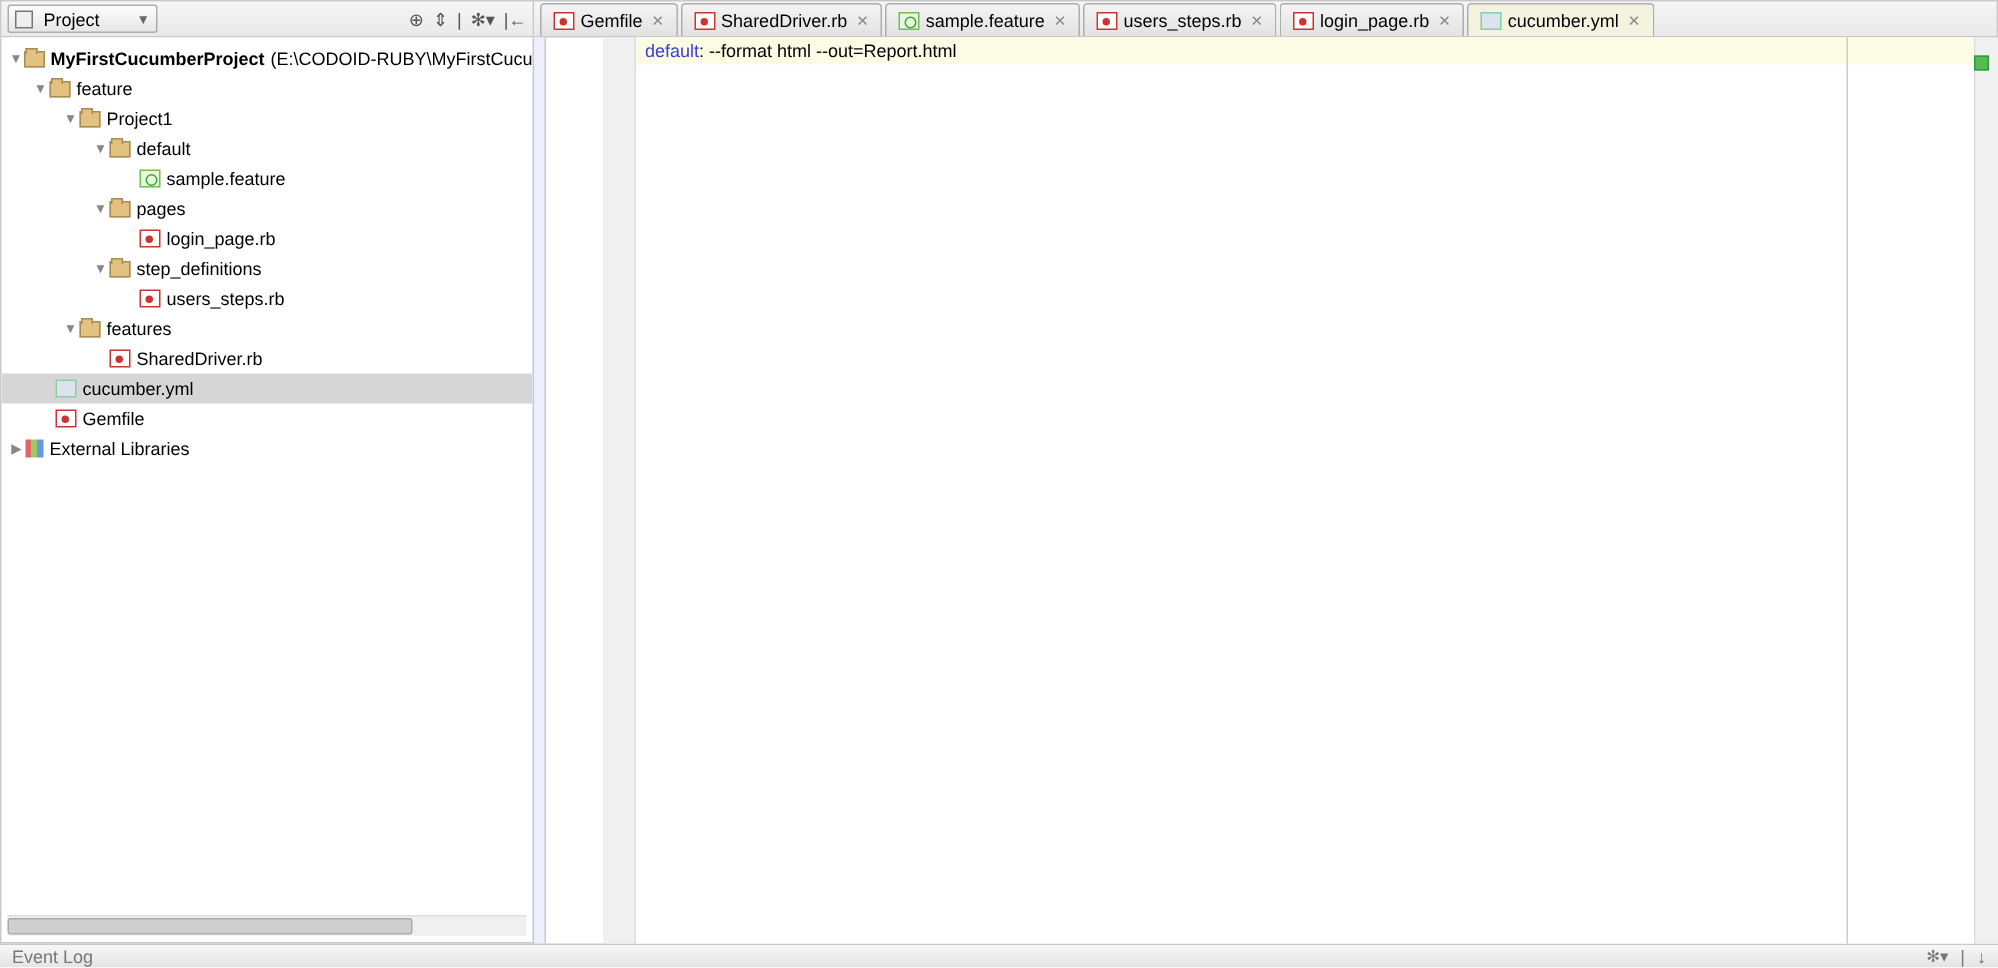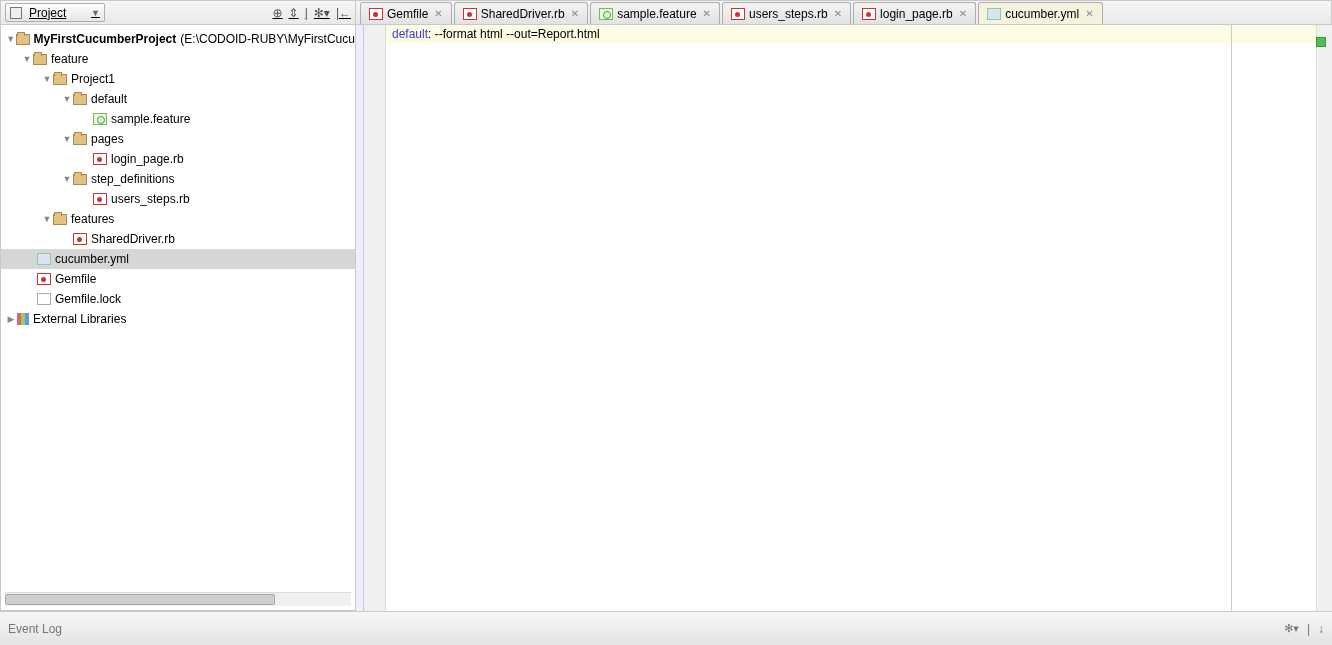--- a/index.html
+++ b/index.html
@@ -1,18 +1,18 @@
 <!DOCTYPE html>
 <html><head>
 <meta charset="utf-8">
 <style>
 * { margin:0; padding:0; box-sizing:border-box; font-family:"Segoe UI",Arial,sans-serif; font-size:12px; }
 body { width:1332px; height:645px; background:#fff; overflow:hidden; display:flex; flex-direction:column; }
 .top { display:flex; height:25px; }
-.sidebar-header { width:356px; background:linear-gradient(#f6f6f6,#e9e9e9); border:1px solid #c9c9c9; display:flex; align-items:center; padding:0 4px;text-decoration:underline; }
+.sidebar-header { width:356px; background:linear-gradient(#f6f6f6,#e9e9e9); border:1px solid #c9c9c9; display:flex; align-items:center; padding:0 4px; }
 .proj-btn { width:100px; height:19px; background:linear-gradient(#fdfdfd,#e6e6e6); border:1px solid #adadad; border-radius:2px; display:flex; align-items:center; padding:0 4px; gap:4px; }
 .proj-btn .caret { margin-left:auto; font-size:9px; color:#666; }
 .header-tools { margin-left:auto; display:flex; gap:6px; color:#555; }
 .header-tools span { cursor:pointer; }
 .tabbar { flex:1; background:linear-gradient(#f6f6f6,#e9e9e9); border:1px solid #c9c9c9; border-left:none; display:flex; align-items:flex-end; padding-left:4px; }
 .tab { height:22px; display:flex; align-items:center; gap:4px; padding:0 8px; border:1px solid #adadad; border-bottom:none; background:linear-gradient(#f4f4f4,#e2e2e2); border-radius:3px 3px 0 0; margin-right:2px; cursor:pointer; }
 .tab.active { background:#f4f3df; }
 .tab .x { color:#888; font-size:10px; margin-left:2px; }
 .ficon { width:14px; height:12px; display:inline-block; position:relative; }
 .rb { background:#fff; border:1px solid #c33; } .rb::after{content:"";position:absolute;left:3px;top:3px;width:5px;height:5px;background:#c33;border-radius:50%;}
@@ -27,29 +27,29 @@
 .arrow { width:12px; display:inline-block; text-align:center; color:#888; font-size:9px; }
 .folder { width:14px; height:11px; background:#e2c181; border:1px solid #a78b52; display:inline-block; margin-right:4px; position:relative; }
 .folder::before { content:""; position:absolute; top:-3px; left:0; width:6px; height:3px; background:#e2c181; border:1px solid #a78b52; border-bottom:none; }
 .lib-icon { width:12px; height:12px; display:inline-block; margin-right:4px; background:linear-gradient(90deg,#d66 0 30%,#9c6 30% 65%,#69d 65% 100%); }
 .proj-icon { width:12px; height:12px; display:inline-block; margin-right:3px; border:1px solid #777; position:relative; background:#eee;}
 .node .ficon { margin-right:4px; }
 .node .path { color:#000000; margin-left:4px; }
 .hscroll { height:14px; background:#f0f0f0; border-top:1px solid #ddd; position:relative; margin:0 4px 4px; }
 .hscroll .thumb { position:absolute; left:0; top:1px; height:11px; width:270px; background:#cfcfcf; border:1px solid #aaa; border-radius:2px; }
 .gutter { width:8px; background:#eef; border-right:1px solid #c9c9c9; }
-.editor-wrap { flex:1; display:flex; position:relative; }
+.editor-wrap { flex:1; display:flex; position:relative;padding-left:38px; }
 .linecol { width:22px; background:#f0f0f0; border-right:1px solid #ddd; }
 .editor { flex:1; background:#fff; font-family:Consolas,monospace; font-size:13px; }
 .line1 { background:#fcfbe3; padding:2px 6px; white-space:pre; }
 .kw { color:#3a3add; }
 .divv { position:absolute; top:0; right:100px; width:1px; height:100%; background:#ccc; }
 .mark { position:absolute; top:12px; right:6px; width:10px; height:10px; background:#5b5; border:1px solid #393; }
 .rgut { width:16px; background:#f0f0f0; border-left:1px solid #ddd; }
-.status { height:34px; background:linear-gradient(#f6f6f6,#e4e4e4); border-top:1px solid #c9c9c9; display:flex; align-items:center; padding:0 8px; color:#777;text-align:center; }
+.status { height:16px; background:linear-gradient(#f6f6f6,#e4e4e4); border-top:1px solid #c9c9c9; display:flex; align-items:center; padding:0 8px; color:#777;text-align:center; }
 .status .r { margin-left:auto; display:flex; gap:8px; align-items:center; }
 .gear { font-size:11px; }
 </style>
 </head>
 <body>
 
 <div class="top">
   <div class="sidebar-header">
     <div class="proj-btn">
       <span class="proj-icon"></span>
@@ -154,24 +154,20 @@
           <span>SharedDriver.rb</span>
         </div>
       <div class="node sel" style="padding-left:36px">
           <span class="ficon yml"></span>
           <span>cucumber.yml</span>
         </div>
       <div class="node" style="padding-left:36px">
           <span class="ficon rb"></span>
           <span>Gemfile</span>
         </div>
-      <div class="node" style="padding-left:36px">
-          <span class="ficon txt"></span>
-          <span>Gemfile.lock</span>
-        </div>
       <div class="node" style="padding-left:4px">
           <span class="arrow">▶</span>
           <span class="lib-icon"></span>
           <span>External Libraries</span>
         </div>
     </div>
     <div class="hscroll">
         <div class="thumb"></div>
       </div>
   </div>

